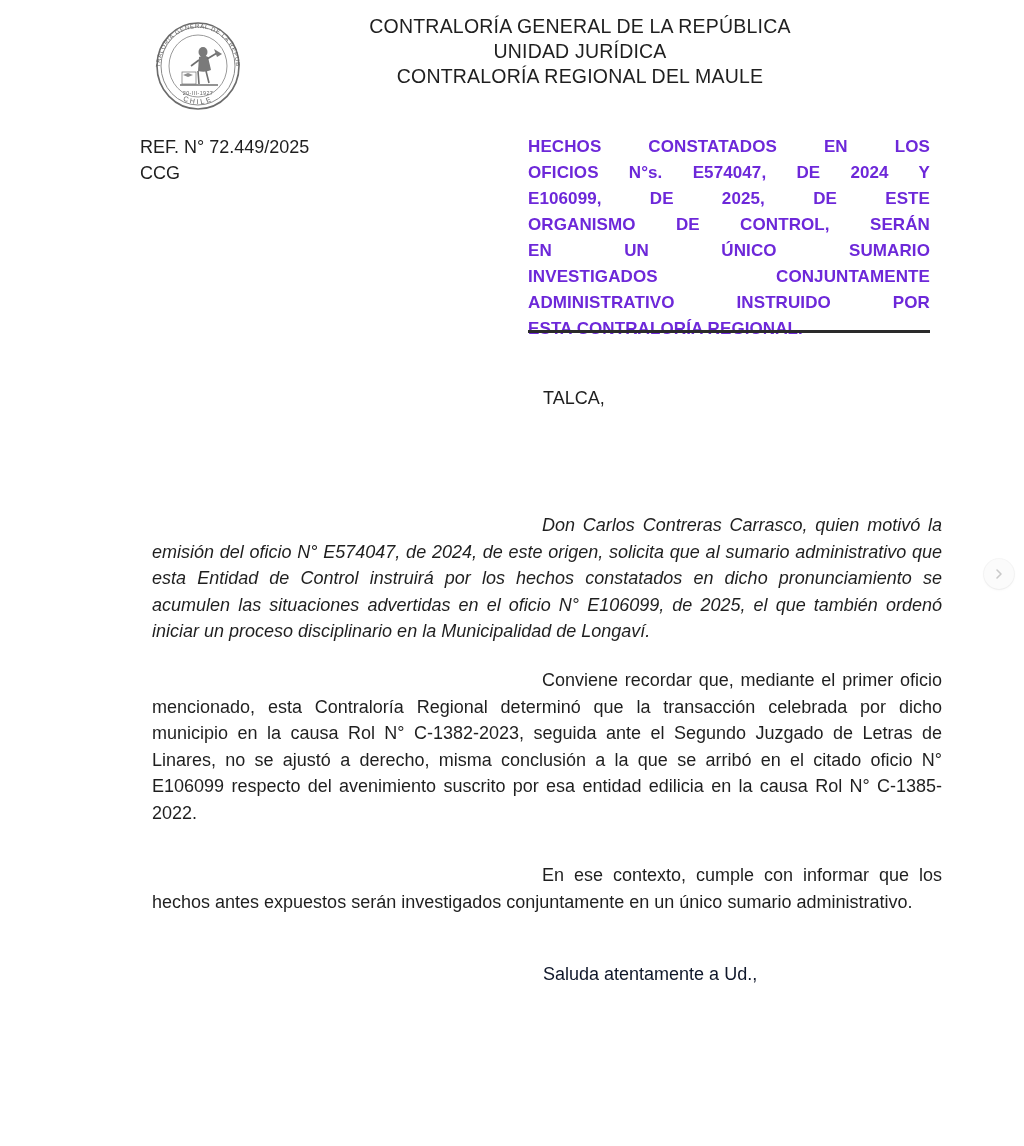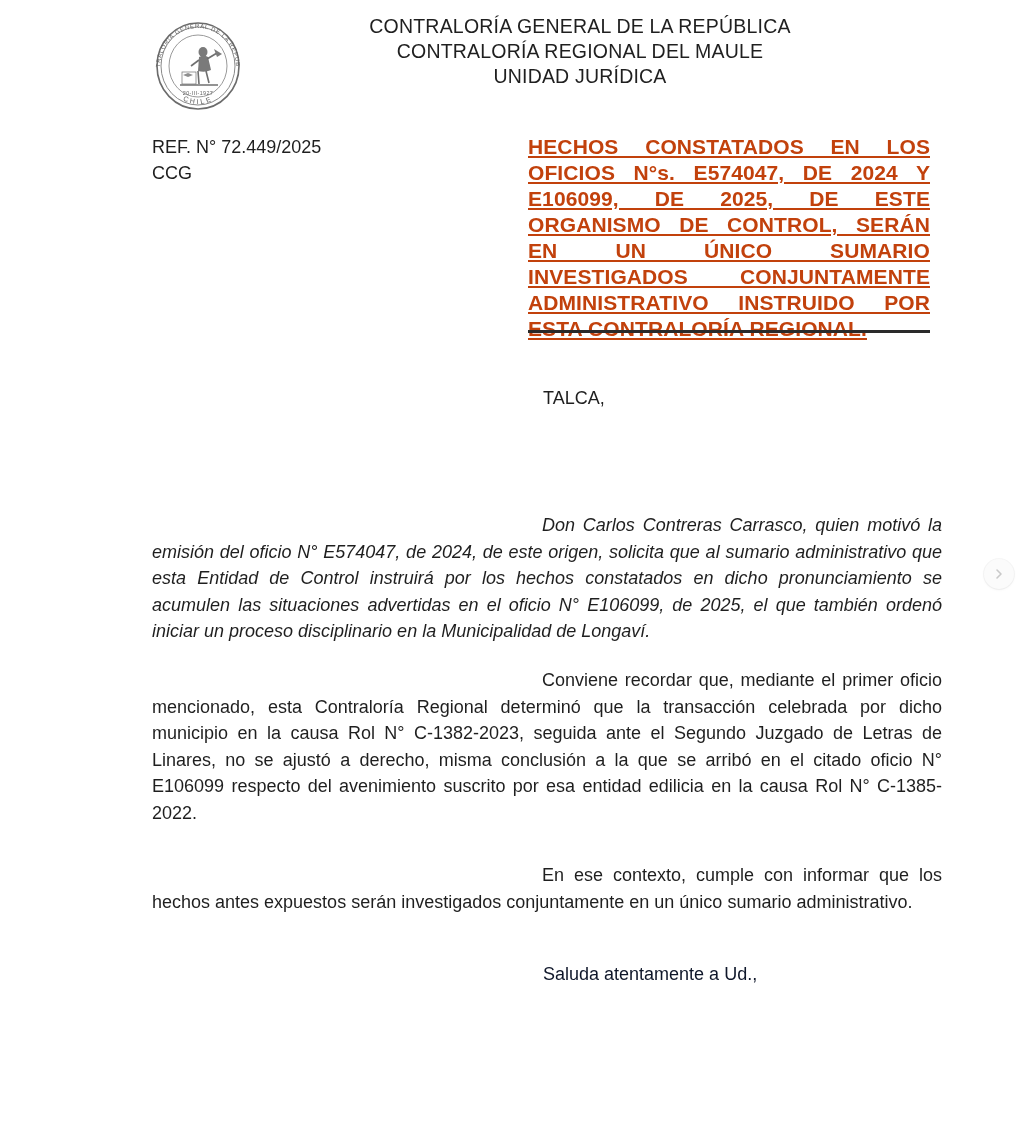--- a/index.html
+++ b/index.html
@@ -80,41 +80,40 @@
     font-size: 19.5px;
     line-height: 25px;
     letter-spacing: .2px;
     color: #1f1f1f;
     white-space: nowrap;
   }
 
   
   .ref-block {
     position: absolute;
-    left: 152px;
+    left: 140px;
     top: 134px;
     font-size: 18px;
     line-height: 26px;
     color: #1f1f1f;
   }
 
   
   .subject {
     position: absolute;
     left: 528px;
     top: 134px;
     width: 402px;
-    font-size: 21px;
+    font-size: 17px;
     font-weight: 700;
     line-height: 26px;
     letter-spacing: .1px;
     text-align: justify;
     text-align-last: justify;
-    color: #c2410c;
-    text-decoration: underline;
+    color: #6d28d9;
   }
   .subject .last-line {
     text-align-last: left;
   }
   .subject-rule {
     position: absolute;
     left: 528px;
     top: 330px;
     width: 402px;
     height: 3px;
@@ -210,22 +209,22 @@
             <path d="M 53,44 l -8,6" stroke-width="1.6" fill="none"></path>
             <path d="M 52,55 l 1,13 M 60,55 l 3,12" stroke-width="1.6" fill="none"></path>
             <path d="M 34,69 h 38" stroke-width="1.4" fill="none"></path>
           </g>
           <text x="52" y="79" text-anchor="middle" font-family="'Liberation Sans', sans-serif" font-size="5.4" fill="#5f5f5f" letter-spacing="0.4">20-III-1927</text>
         </svg>
       </div>
 
       <div class="org-lines">
         <div>CONTRALORÍA  GENERAL DE LA REPÚBLICA</div>
+        <div>UNIDAD JURÍDICA</div>
         <div>CONTRALORÍA  REGIONAL  DEL MAULE</div>
-        <div>UNIDAD JURÍDICA</div>
       </div>
     </div>
 
     <div class="ref-block">
       <div>REF. N° 72.449/2025</div>
       <div>CCG</div>
     </div>
 
     <div class="subject">
       <div>HECHOS CONSTATADOS EN LOS</div>

